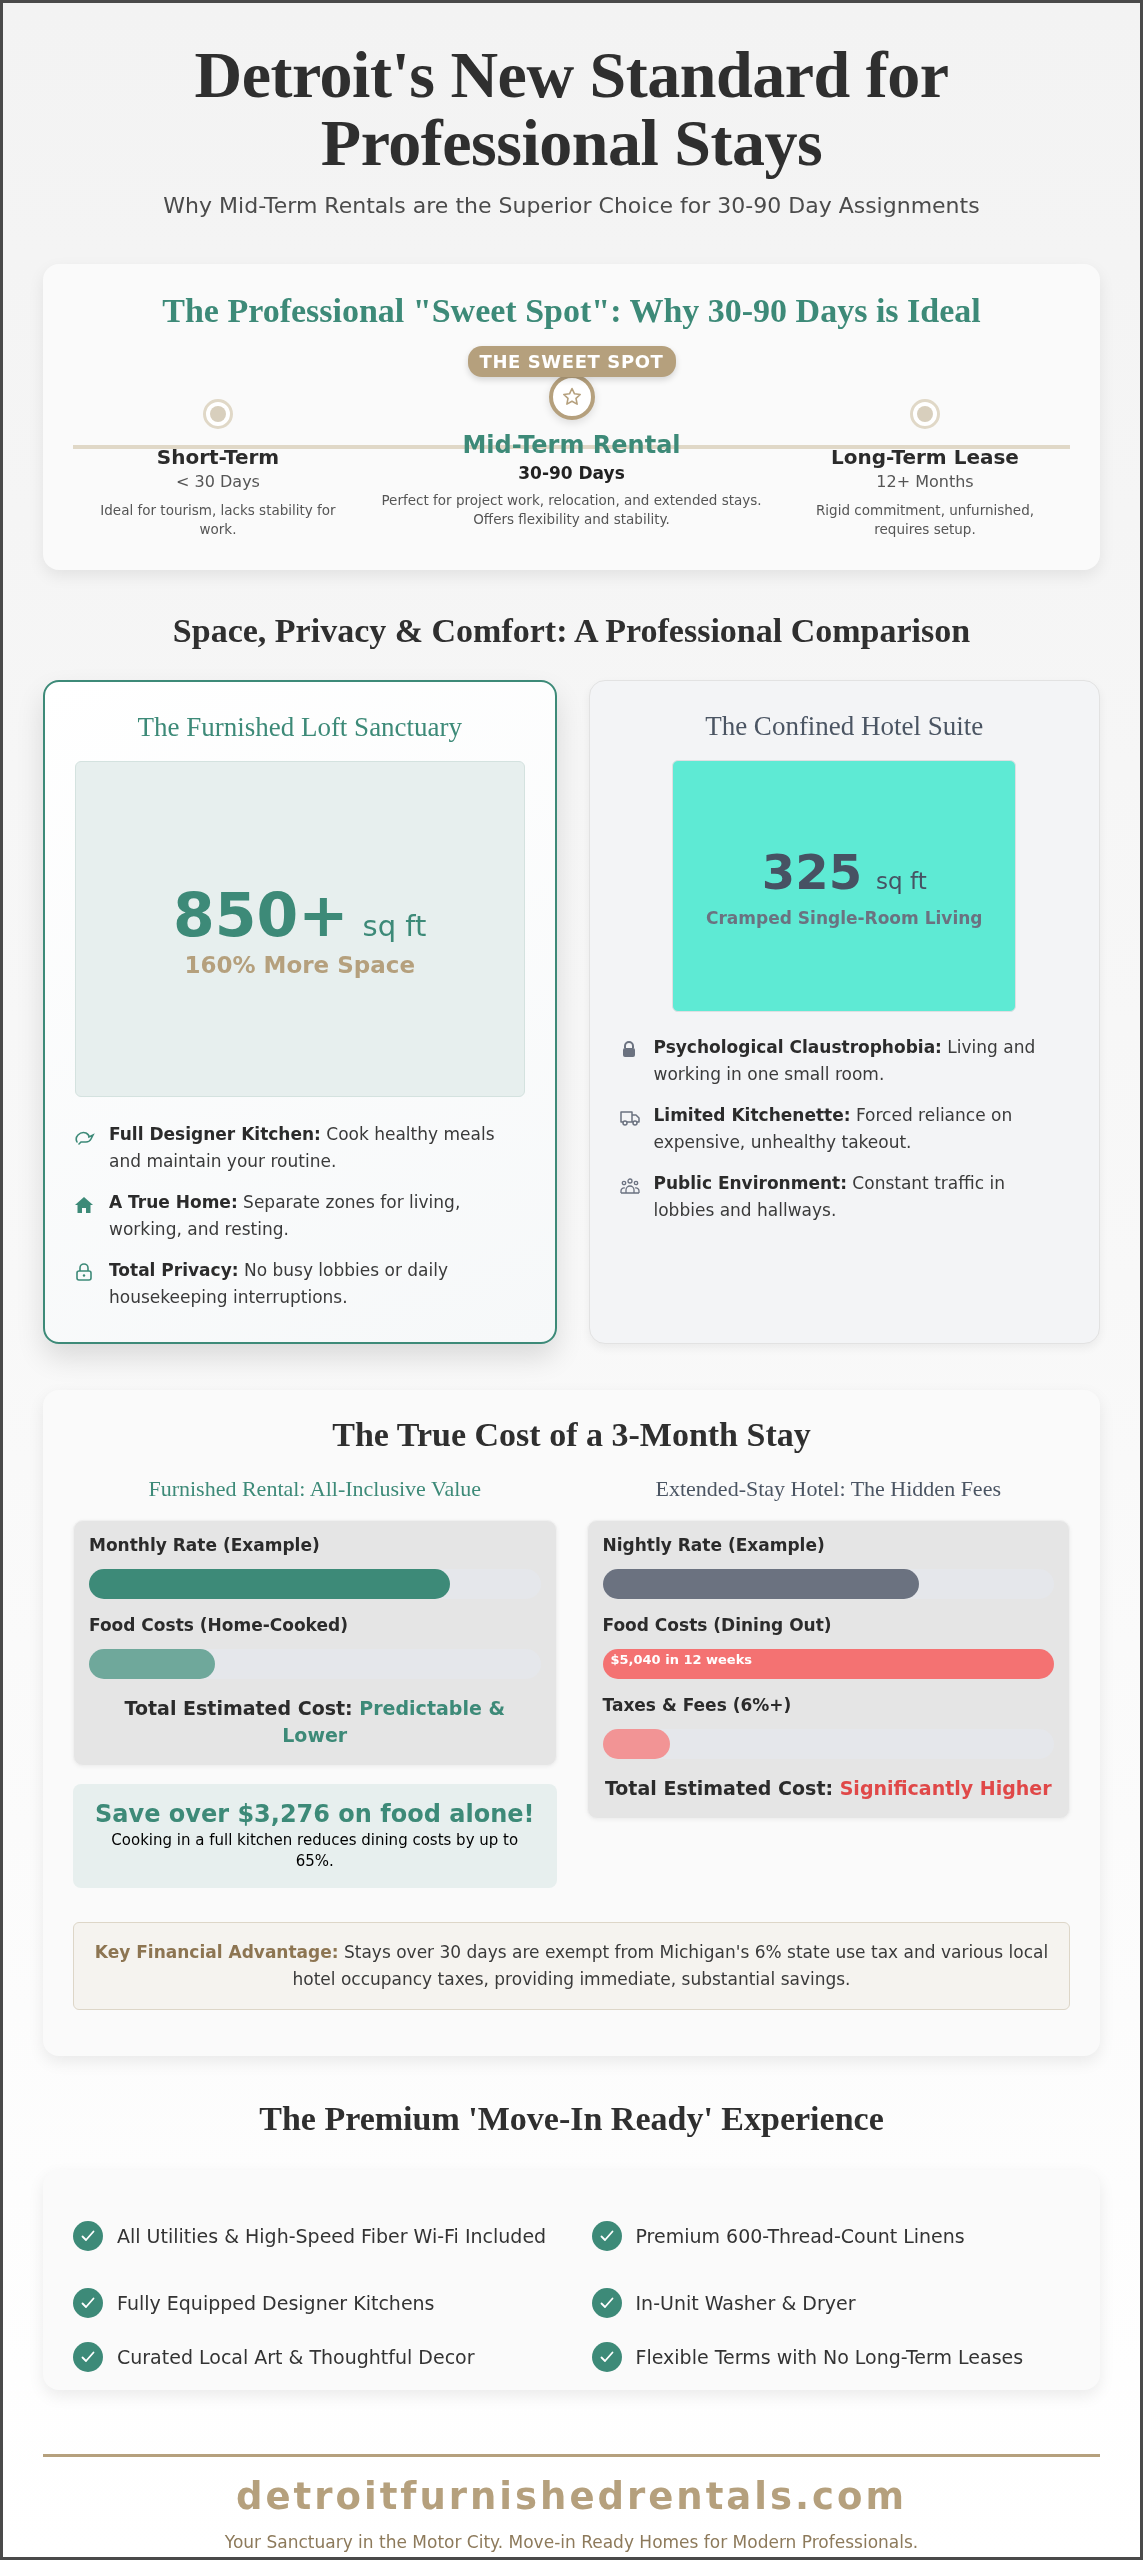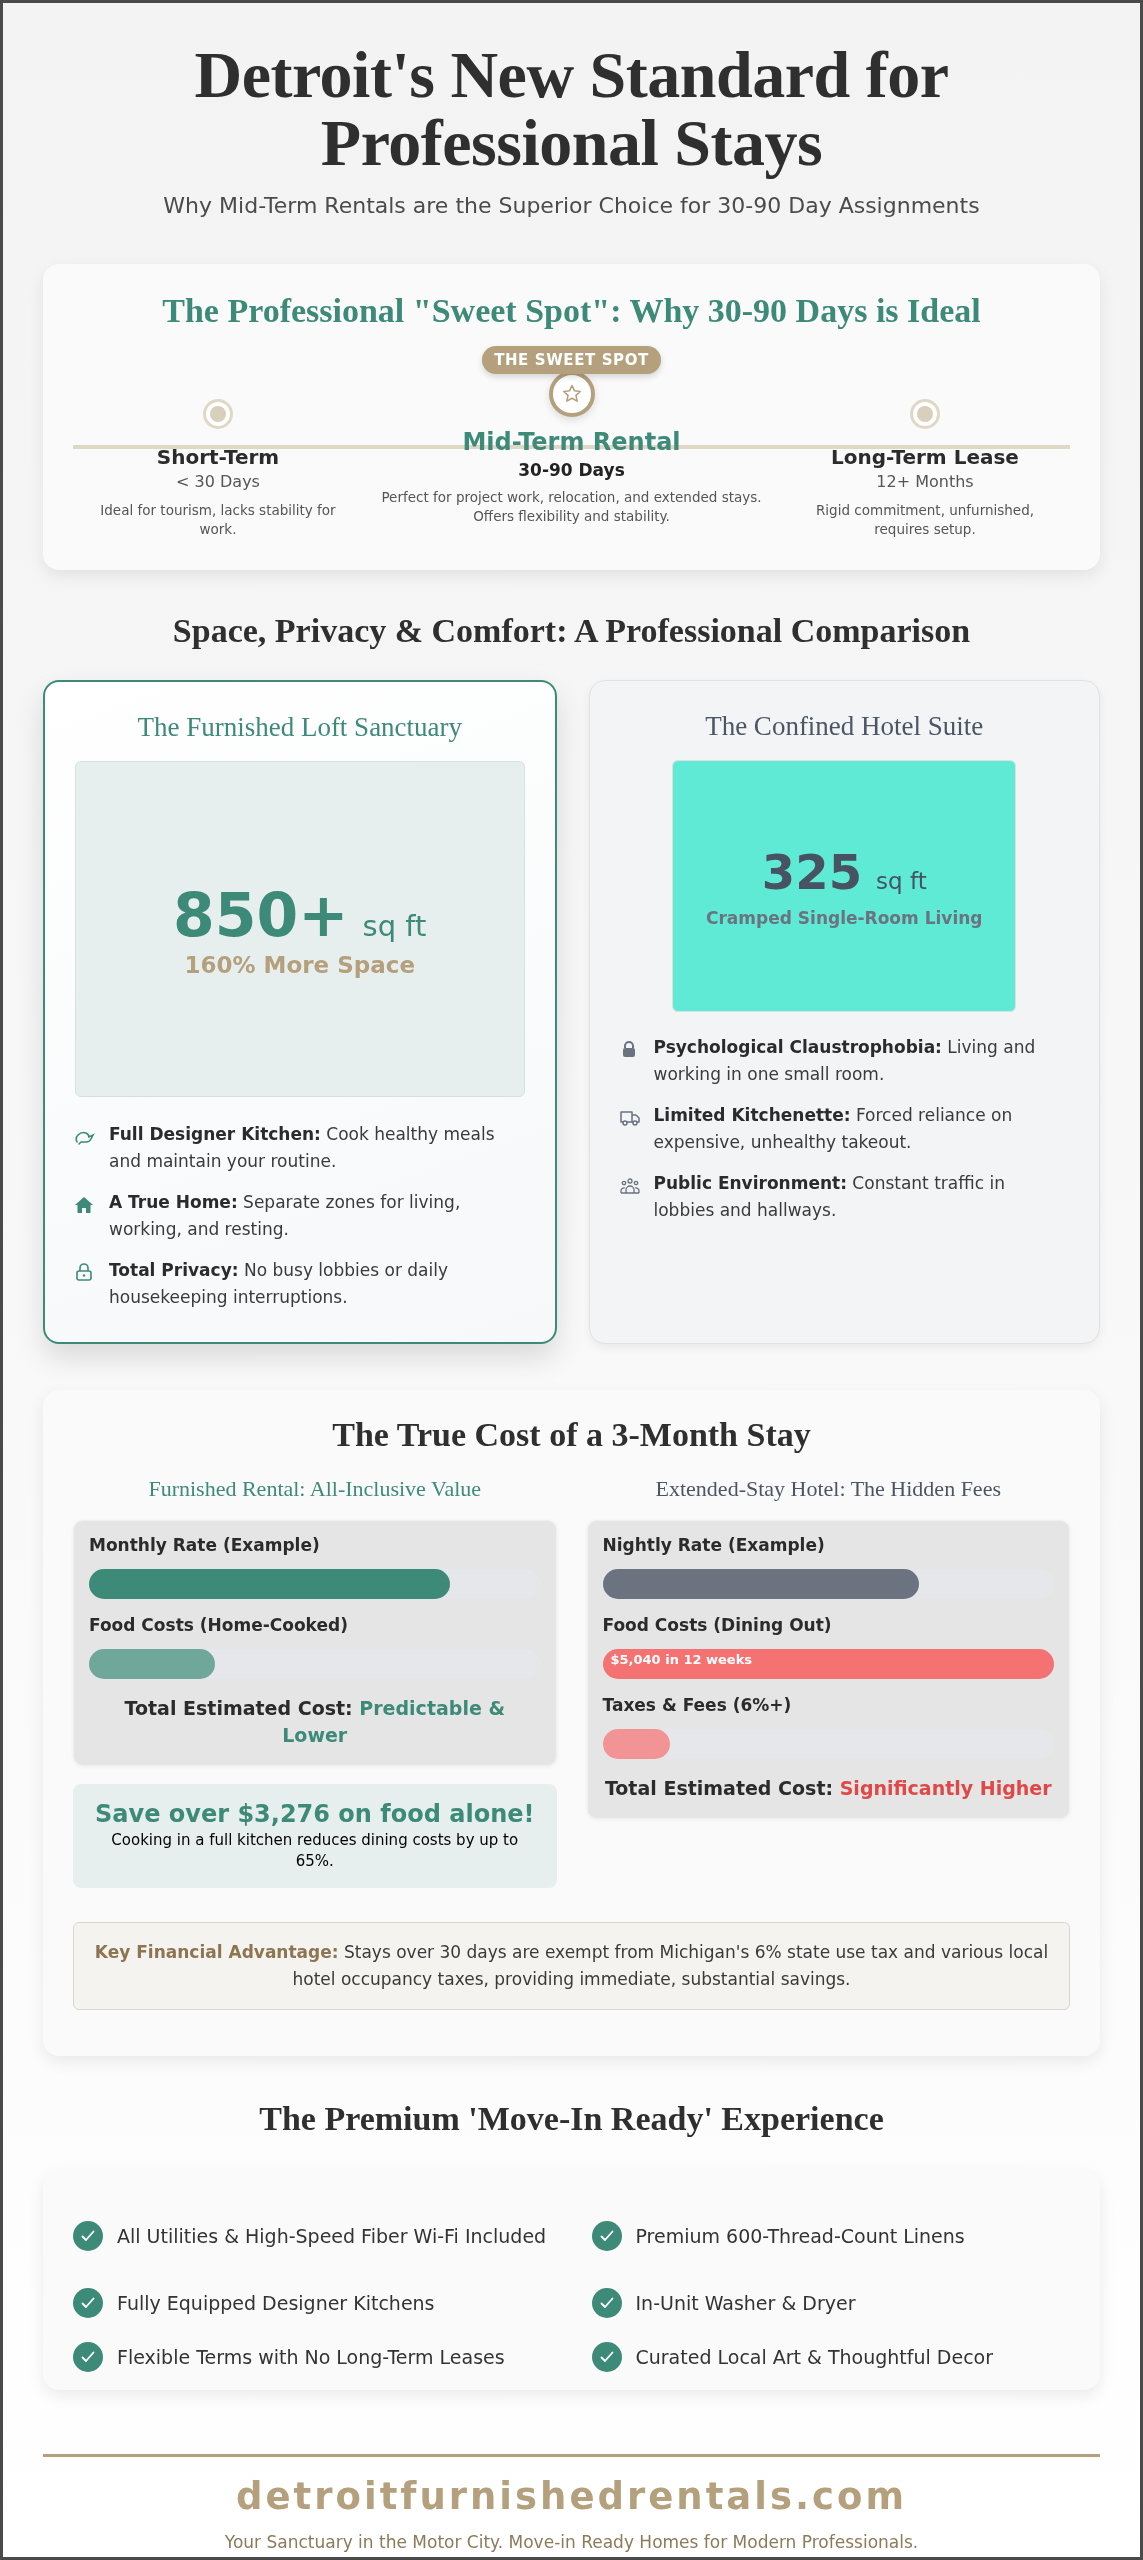--- a/index.html
+++ b/index.html
@@ -62,21 +62,21 @@
   }
   .stage .dot .inner { width: 16px; height: 16px; border-radius: 50%; background: #d8cfbd; }
   .stage .name { font-weight: 700; font-size: 20px; color: #2b2b2b; margin-top: 16px; }
   .stage .range { font-size: 16px; color: #555; margin-top: 3px; }
   .stage .desc { font-size: 13.5px; color: #555; margin-top: 10px; line-height: 19px; }
   .stage-left { left: 50px; width: 250px; top: 135px; }
   .stage-right { right: 50px; width: 250px; top: 135px; }
   .stage-mid { left: 50%; transform: translateX(-50%); width: 400px; top: 82px; }
   .badge {
     display: inline-block; background: #b5a07d; color: #fff;
-    font-weight: 700; font-size: 15px; letter-spacing: 0.6px;
+    font-weight: 700; font-size: 18px; letter-spacing: 0.6px;
     padding: 5px 12px; border-radius: 14px;
     box-shadow: 0 3px 6px rgba(0,0,0,0.15);
   }
   .star-circle {
     width: 46px; height: 46px; border-radius: 50%;
     border: 4px solid #b5a07d; background: #fff; margin: -3px auto 0;
     display: flex; align-items: center; justify-content: center;
     box-shadow: 0 3px 8px rgba(0,0,0,0.12);
   }
   .stage-mid .name { color: #3d8a78; font-size: 24px; margin-top: 11px; }
@@ -395,29 +395,29 @@
             </svg>
           </span>
         <span>In-Unit Washer &amp; Dryer</span>
       </div>
       <div class="amen">
         <span class="check">
             <svg width="14" height="12" viewBox="0 0 14 12">
               <path d="M1.5 6.5l3.5 3.5 7.5-8.5" fill="none" stroke="#fff" stroke-width="1.8" stroke-linecap="round" stroke-linejoin="round"></path>
             </svg>
           </span>
+        <span>Curated Local Art &amp; Thoughtful Decor</span>
+      </div>
+      <div class="amen">
+        <span class="check">
+            <svg width="14" height="12" viewBox="0 0 14 12">
+              <path d="M1.5 6.5l3.5 3.5 7.5-8.5" fill="none" stroke="#fff" stroke-width="1.8" stroke-linecap="round" stroke-linejoin="round"></path>
+            </svg>
+          </span>
         <span>Flexible Terms with No Long-Term Leases</span>
-      </div>
-      <div class="amen">
-        <span class="check">
-            <svg width="14" height="12" viewBox="0 0 14 12">
-              <path d="M1.5 6.5l3.5 3.5 7.5-8.5" fill="none" stroke="#fff" stroke-width="1.8" stroke-linecap="round" stroke-linejoin="round"></path>
-            </svg>
-          </span>
-        <span>Curated Local Art &amp; Thoughtful Decor</span>
       </div>
     </div>
   </section>
 
   <footer class="footer">
     <div class="domain">detroitfurnishedrentals.com</div>
     <div class="tag">Your Sanctuary in the Motor City. Move-in Ready Homes for Modern Professionals.</div>
   </footer>
 
 </div>

